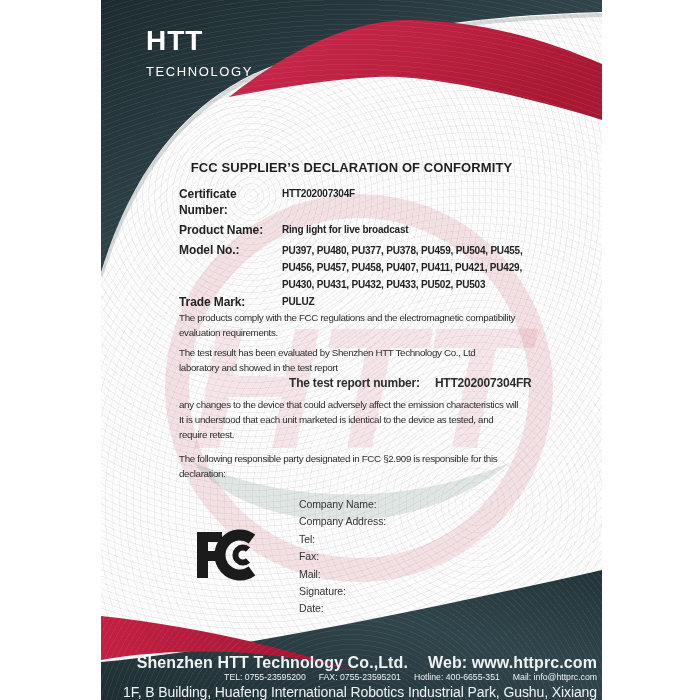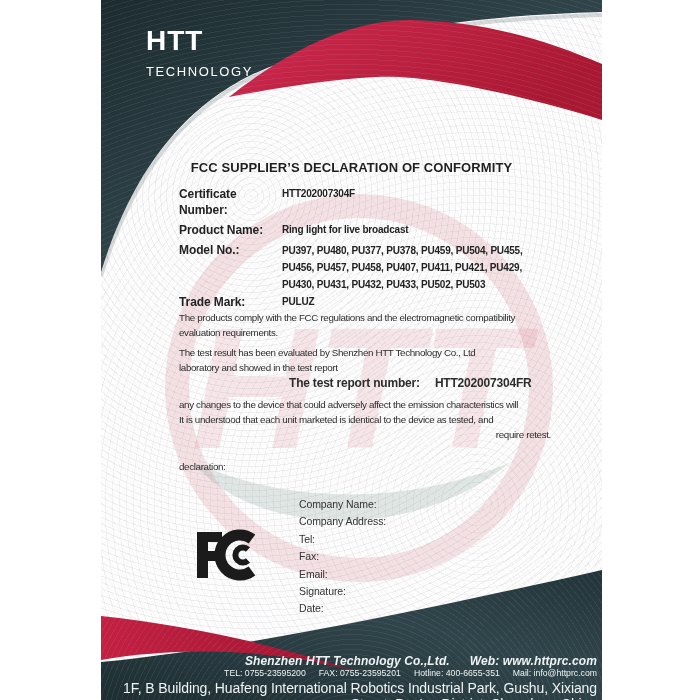--- a/index.html
+++ b/index.html
@@ -27,31 +27,31 @@
 
   .fields{position:absolute;left:78px;top:186px;width:400px;color:#222;}
   .frow{display:flex;align-items:flex-start;}
   .flabel{flex:0 0 103px;font-size:12px;font-weight:bold;letter-spacing:-0.1px;line-height:16px;}
   .fvalue{font-size:10px;font-weight:bold;letter-spacing:-0.2px;line-height:16px;}
   .mb4{margin-bottom:4px;} .mb1{margin-bottom:1px;}
   .model-line{line-height:17px;}
 
   .paras{position:absolute;left:78px;top:310px;width:372px;color:#2d2d2d;}
   .pline{font-size:9.8px;letter-spacing:-0.35px;line-height:15px;white-space:nowrap;}
-  .pgap5{margin-bottom:5px;} .pgap1{margin-bottom:1px;} .pgap9{margin-bottom:17px;text-align:right;}
+  .pgap5{margin-bottom:5px;} .pgap1{margin-bottom:1px;} .pgap9{margin-bottom:9px;}
   .report-line{padding-left:110px;font-weight:bold;font-size:12px;letter-spacing:-0.2px;line-height:15px;margin-bottom:6px;white-space:nowrap;}
   .report-line .rv{margin-left:12px;}
 
   .fcc-logo{position:absolute;left:88px;top:524px;width:80px;height:62px;}
 
   .form-fields{position:absolute;left:198px;top:496px;color:#333;}
   .form-fields div{font-size:10.5px;line-height:17.4px;letter-spacing:-0.1px;}
 
   .footer{position:absolute;right:5px;left:0;top:654px;z-index:3;color:#eef3f4;text-align:right;}
-  .fline1{display:flex;justify-content:flex-end;gap:20px;font-size:12px;font-weight:bold;letter-spacing:0.1px;font-style:italic;}
+  .fline1{display:flex;justify-content:flex-end;gap:20px;font-size:16px;font-weight:bold;letter-spacing:0.1px;}
   .fline2{display:flex;justify-content:flex-end;gap:13px;font-size:8.7px;margin-top:0;}
   .fline3{font-size:14px;margin-top:2px;letter-spacing:-0.1px;}
 </style>
 </head>
 <body>
 
 <div class="page">
   <div class="doc">
 
     <svg class="bg-art" width="501" height="700" viewBox="0 0 501 700">
@@ -129,37 +129,38 @@
         <div class="pline pgap5">evaluation requirements.</div>
         <div class="pline">The test result has been evaluated by Shenzhen HTT Technology Co., Ltd</div>
         <div class="pline pgap1">laboratory and showed in the test report</div>
         <div class="report-line">
           <span class="rl">The test report number:</span>
           <span class="rv">HTT202007304FR</span>
         </div>
         <div class="pline">any changes to the device that could adversely affect the emission characteristics will</div>
         <div class="pline">It is understood that each unit marketed is identical to the device as tested, and</div>
         <div class="pline pgap9">require retest.</div>
+        <div class="pline">The following responsible party designated in FCC §2.909 is responsible for this</div>
         <div class="pline">declaration:</div>
       </div>
 
       <svg class="fcc-logo" viewBox="0 0 80 62">
         <g fill="#1b1b1b" font-family="Liberation Sans, DejaVu Sans, sans-serif" font-weight="bold">
           <path d="M8,8 h25 v10 h-14 v9 h12 v10 h-12 v17 h-11 z"></path>
           <path d="M63,15 A20,20 0 1 0 63,47" fill="none" stroke="#1b1b1b" stroke-width="11"></path>
           <path d="M59,25.5 A7.5,7.5 0 1 0 59,36.5" fill="none" stroke="#1b1b1b" stroke-width="6"></path>
         </g>
       </svg>
 
       <div class="form-fields">
         <div>Company Name:</div>
         <div>Company Address:</div>
         <div>Tel:</div>
         <div>Fax:</div>
-        <div>Email:</div>
+        <div>Mail:</div>
         <div>Signature:</div>
         <div>Date:</div>
       </div>
 
       <div class="footer">
         <div class="fline1">
           <span>Shenzhen HTT Technology Co.,Ltd.</span>
           <span>Web: www.httprc.com</span>
         </div>
         <div class="fline2">

